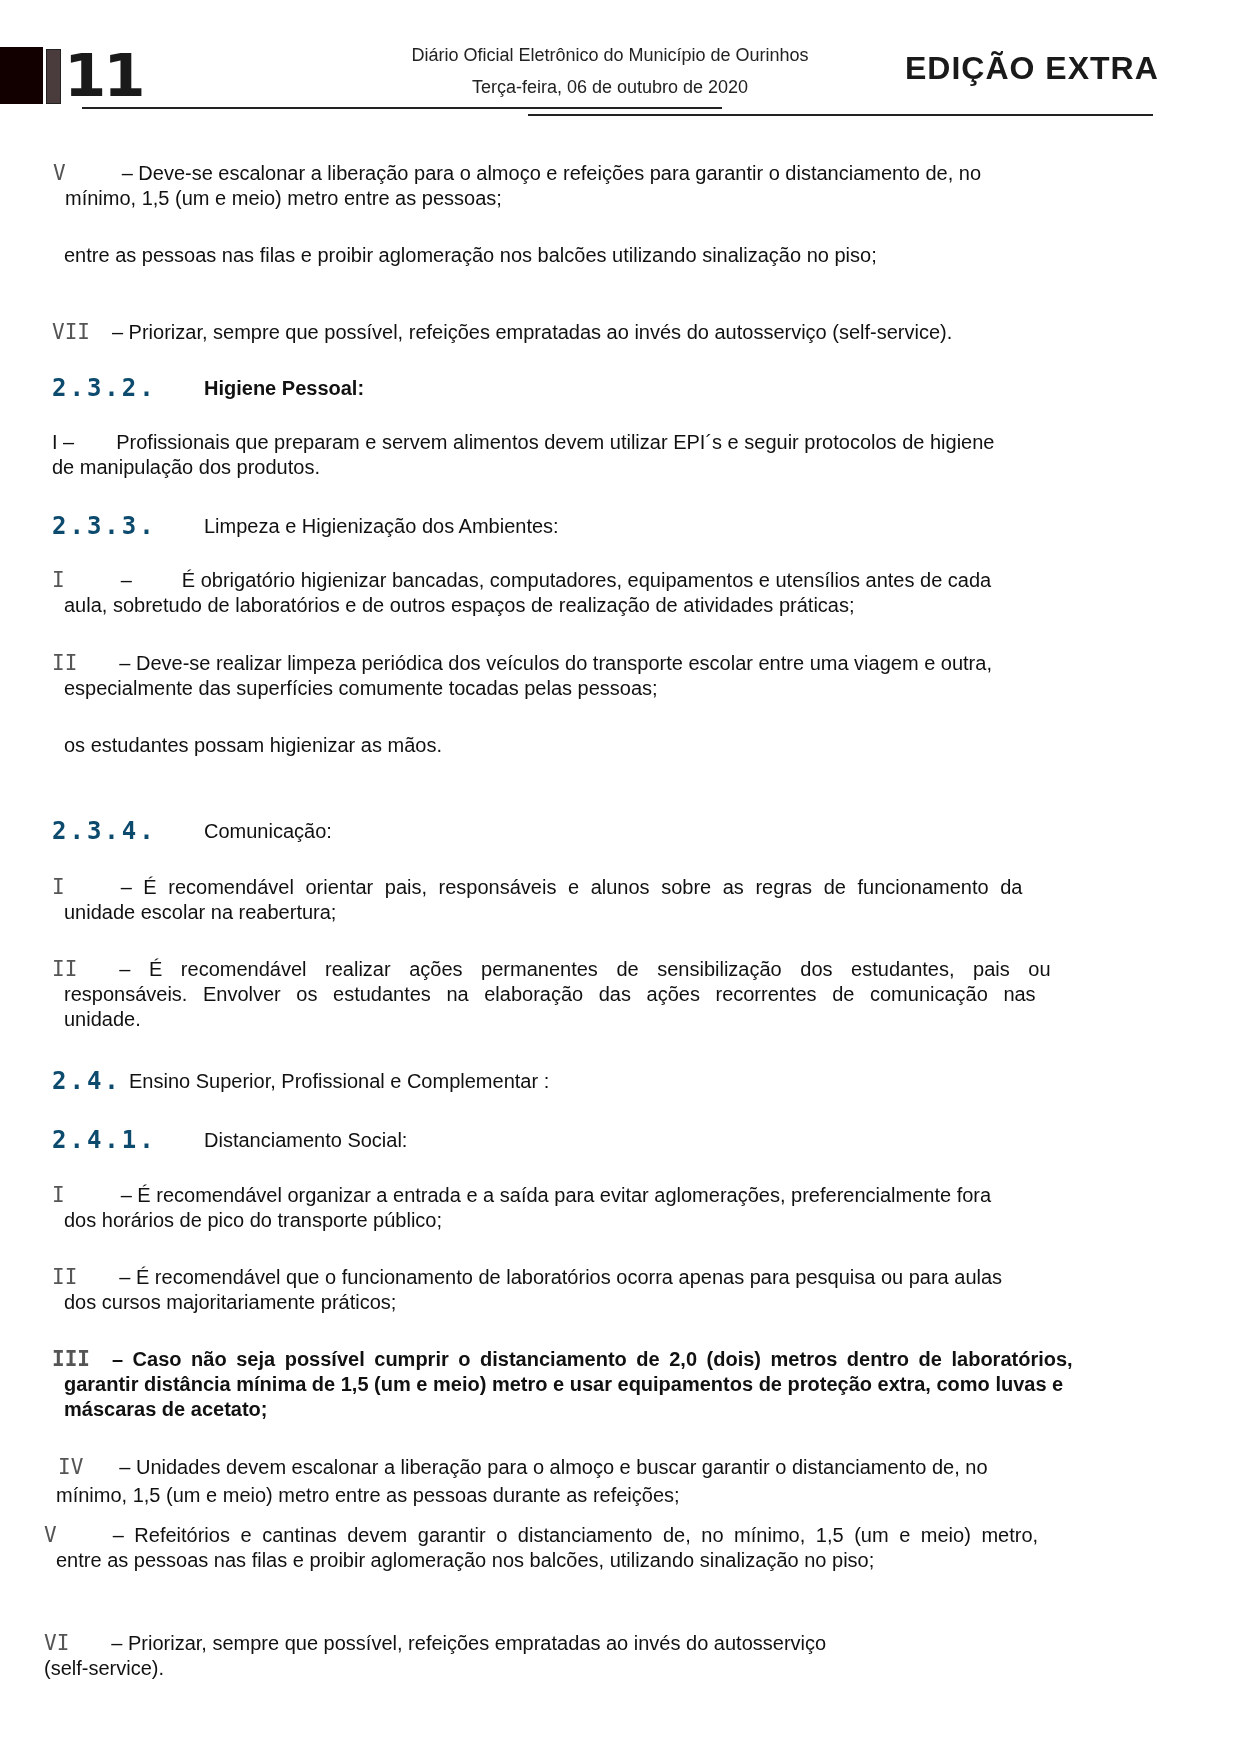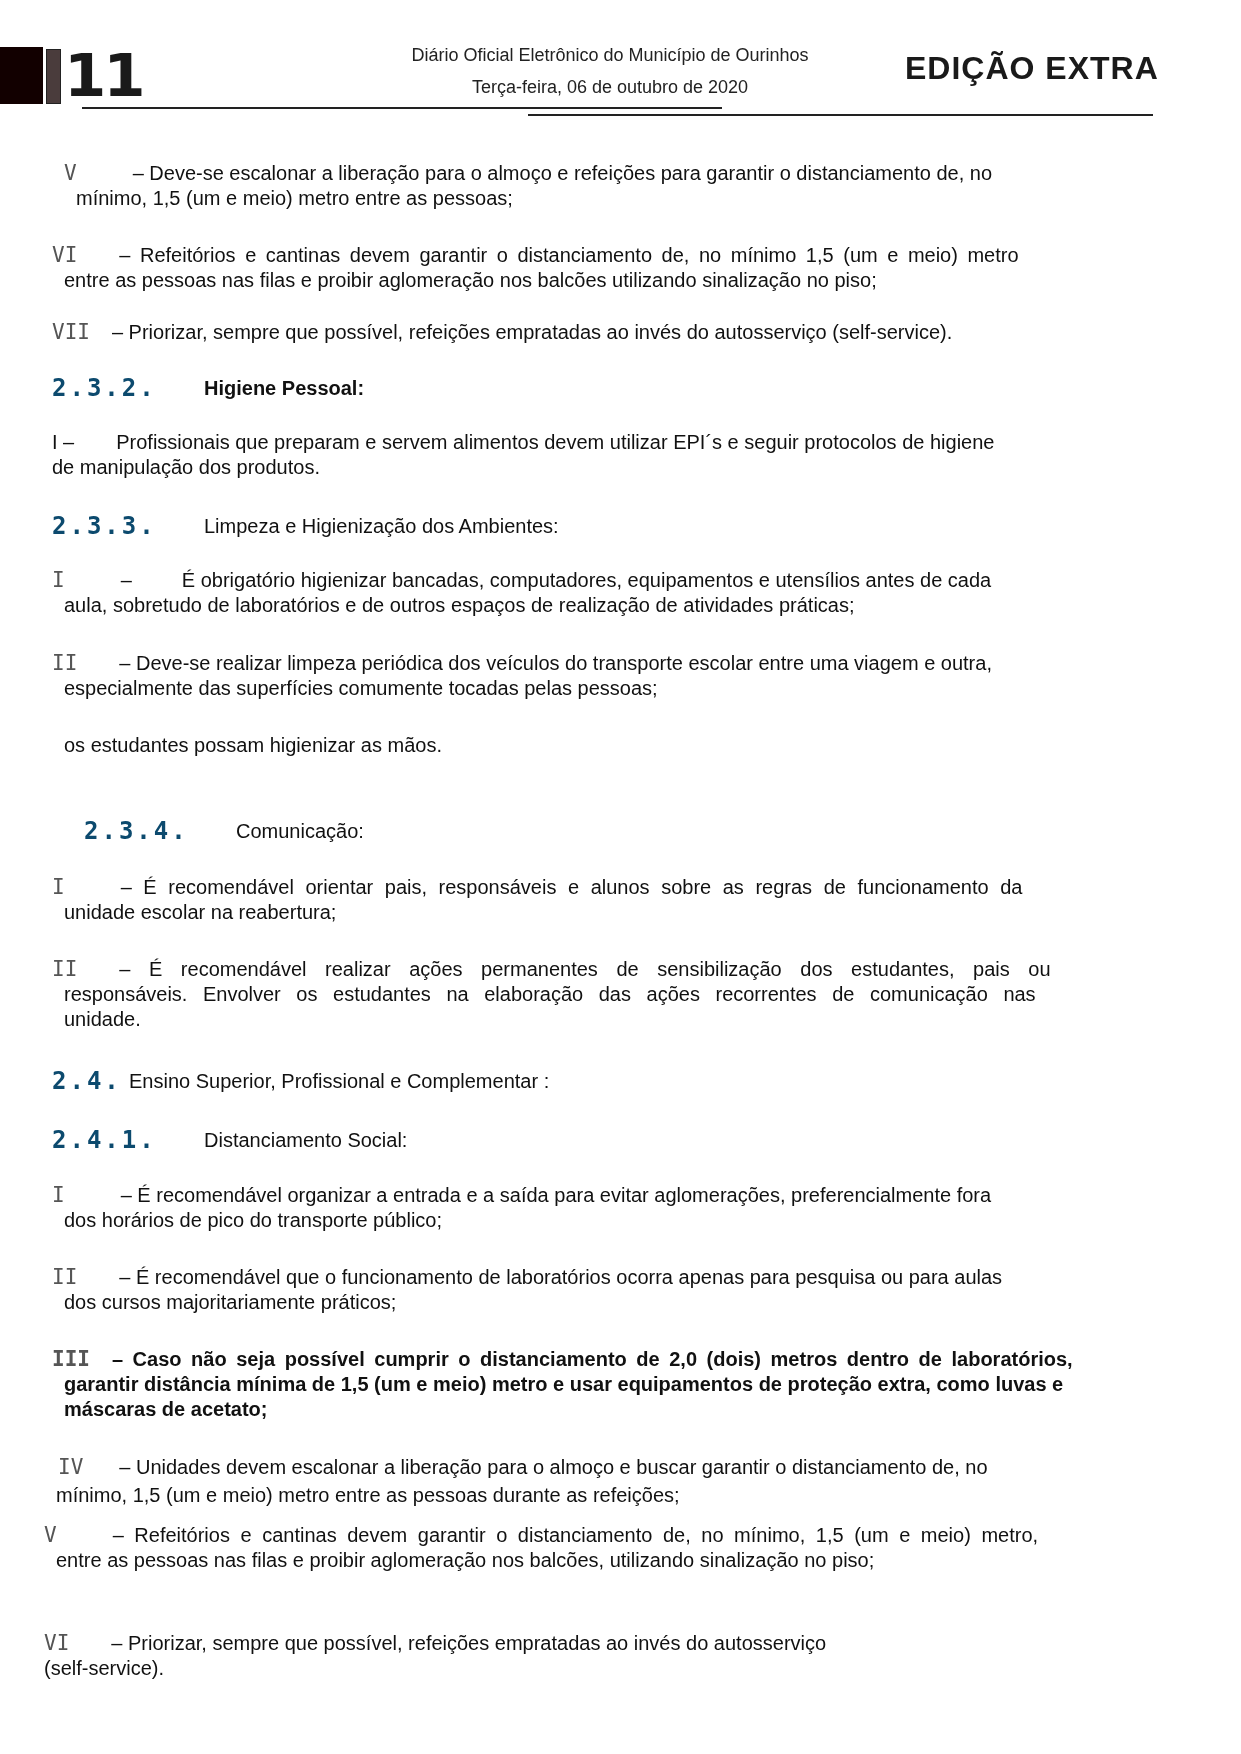--- a/index.html
+++ b/index.html
@@ -26,26 +26,25 @@
 
 <div class="hdr-block1"></div>
 <div class="hdr-block2"></div>
 <div class="hdr-num">11</div>
 <div class="hdr-title">Diário Oficial Eletrônico do Município de Ourinhos</div>
 <div class="hdr-date">Terça-feira, 06 de outubro de 2020</div>
 <div class="hdr-extra">EDIÇÃO EXTRA</div>
 <div class="rule1"></div>
 <div class="rule2"></div>
 
-<div class="para" style="left:64px;top:161px;width:1110px;">
+<div class="para" style="left:53px;top:161px;width:1110px;">
   <span class="line"><span class="num">V</span><span style="display:inline-block;width:56px;"></span><span>– Deve-se escalonar a liberação para o almoço e refeições para garantir o distanciamento de, no</span></span>
   <span class="line" style="padding-left:12px;">mínimo, 1,5 (um e meio) metro entre as pessoas;</span>
 </div>
 <div class="para" style="left:52px;top:243px;width:1110px;">
-  <span class="line"><span class="num">VI</span><span style="display:inline-block;width:42px;"></span><span style="word-spacing:4px;">– Refeitórios e cantinas devem garantir o distanciamento de, no mínimo 1,5 (um e meio) metro</span></span>
   <span class="line" style="padding-left:12px;">entre as pessoas nas filas e proibir aglomeração nos balcões utilizando sinalização no piso;</span>
 </div>
 <div class="para" style="left:52px;top:320px;width:1110px;">
   <span class="line"><span class="num">VII</span><span style="display:inline-block;width:22px;"></span><span>– Priorizar, sempre que possível, refeições empratadas ao invés do autosserviço (self-service).</span></span>
 </div>
 
 <div class="sec" style="left:52px;top:375px;">
   <span class="code">2.3.2.</span>
   <span class="lab bold" style="left:152px;">Higiene Pessoal:</span>
 </div>
@@ -63,21 +62,21 @@
   <span class="line" style="padding-left:12px;">aula, sobretudo de laboratórios e de outros espaços de realização de atividades práticas;</span>
 </div>
 <div class="para" style="left:52px;top:651px;width:1110px;">
   <span class="line"><span class="num">II</span><span style="display:inline-block;width:42px;"></span><span>– Deve-se realizar limpeza periódica dos veículos do transporte escolar entre uma viagem e outra,</span></span>
   <span class="line" style="padding-left:12px;">especialmente das superfícies comumente tocadas pelas pessoas;</span>
 </div>
 <div class="para" style="left:52px;top:733px;width:1110px;">
   <span class="line" style="padding-left:12px;">os estudantes possam higienizar as mãos.</span>
 </div>
 
-<div class="sec" style="left:52px;top:818px;margin-left:32px;">
+<div class="sec" style="left:52px;top:818px;">
   <span class="code">2.3.4.</span>
   <span class="lab" style="left:152px;text-align:center;">Comunicação:</span>
 </div>
 <div class="para" style="left:52px;top:875px;width:1110px;">
   <span class="line"><span class="num">I</span><span style="display:inline-block;width:56px;"></span><span style="word-spacing:6px;">– É recomendável orientar pais, responsáveis e alunos sobre as regras de funcionamento da</span></span>
   <span class="line" style="padding-left:12px;">unidade escolar na reabertura;</span>
 </div>
 <div class="para" style="left:52px;top:957px;width:1110px;">
   <span class="line"><span class="num">II</span><span style="display:inline-block;width:42px;"></span><span style="word-spacing:13px;">– É recomendável realizar ações permanentes de sensibilização dos estudantes, pais ou</span></span>
   <span class="line" style="padding-left:12px;word-spacing:10px;">responsáveis. Envolver os estudantes na elaboração das ações recorrentes de comunicação nas</span>

